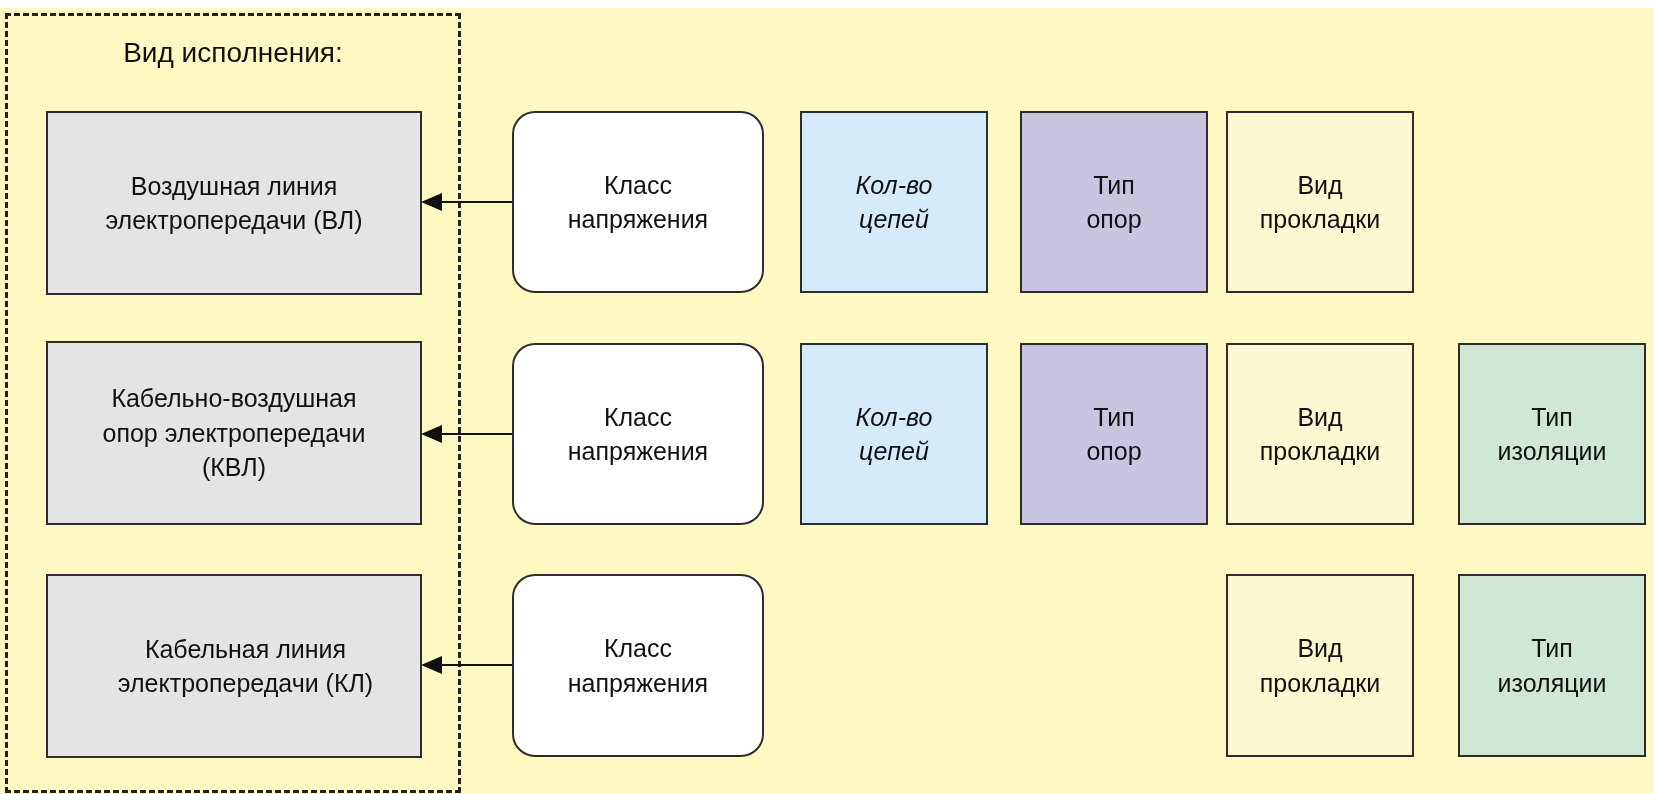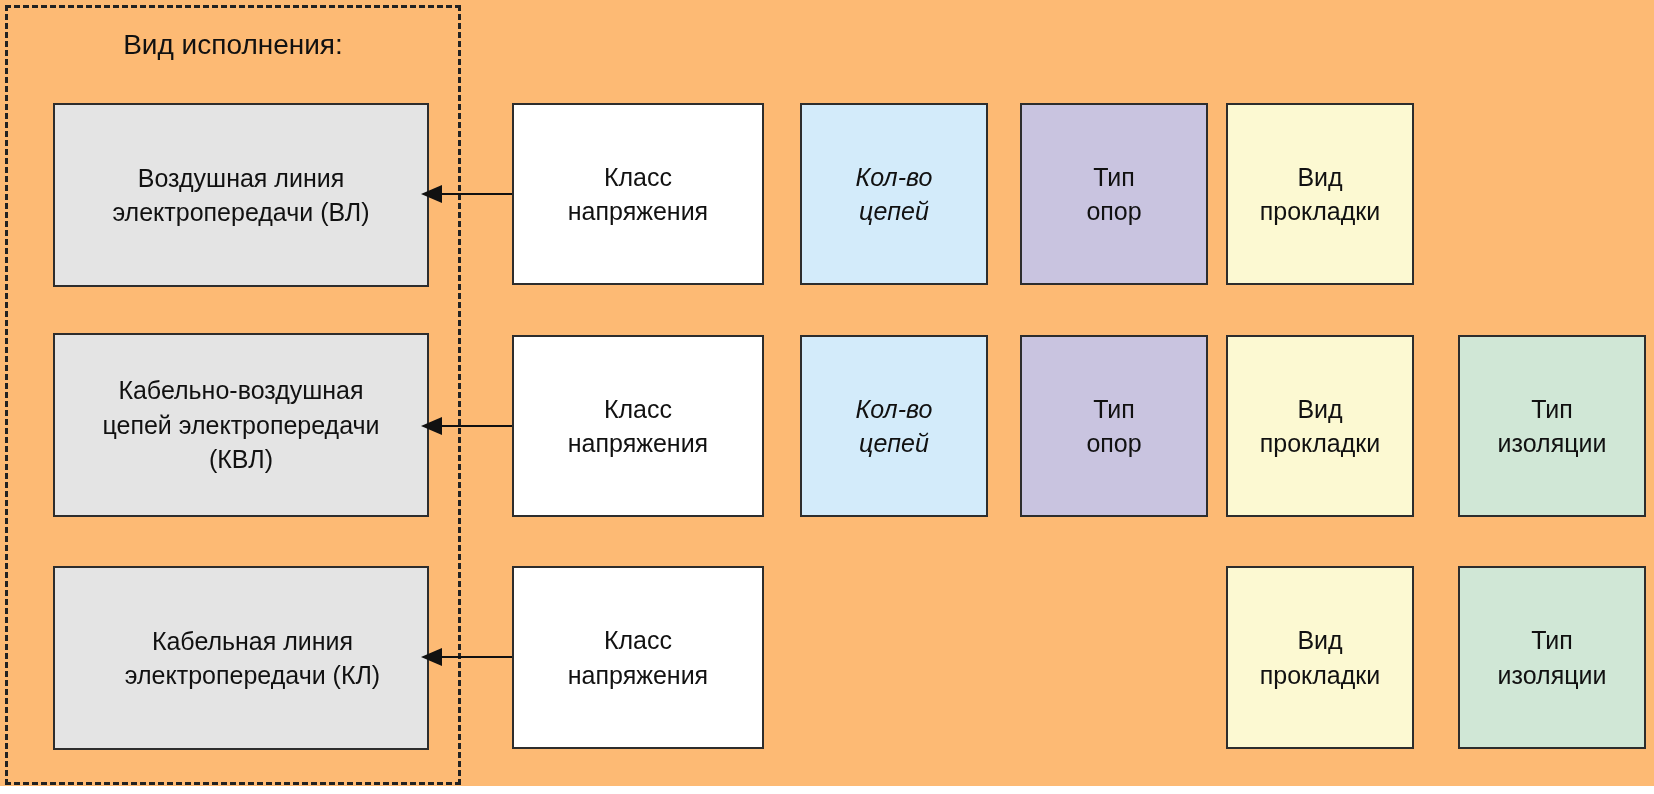--- a/index.html
+++ b/index.html
@@ -1,22 +1,23 @@
 <!DOCTYPE html>
 <html><head>
 <meta charset="utf-8">
 <style>
   html,body{margin:0;padding:0;background:#ffffff;}
   .canvas{
     position:relative;
     width:1654px;height:786px;
-    background:#fdba74;
+    background:#fef9c3;
     font-family:"Liberation Sans", sans-serif;
     color:#111111;
     overflow:hidden;
+    margin-top:8px;
   }
   .dashed-group{
     position:absolute;
     left:5px;top:5px;width:456px;height:780px;
     border:3px dashed #222222;
     box-sizing:border-box;
   }
   .legend-title{
     position:absolute;
     left:5px;top:30px;width:456px;
@@ -28,26 +29,26 @@
     position:absolute;
     box-sizing:border-box;
     border:2px solid #2d2d2d;
     display:flex;align-items:center;justify-content:center;
     text-align:center;
     font-size:25px;line-height:1.38;
     white-space:pre-line;
     padding:6px;
   }
   
-  .type-box{left:53px;width:376px;height:184px;background:#e4e4e4;}
+  .type-box{left:46px;width:376px;height:184px;background:#e4e4e4;}
   .t1{top:103px;}
   .t2{top:333px;}
   .t3{top:566px;padding-left:29px;}
   
-  .c1{left:512px;width:252px;background:#ffffff;}
+  .c1{left:512px;width:252px;background:#ffffff;border-radius:23px;}
   .c2{left:800px;width:188px;background:#d3ebfa;font-style:italic;}
   .c3{left:1020px;width:188px;background:#c9c4e0;}
   .c4{left:1226px;width:188px;background:#fcf9d2;}
   .c5{left:1458px;width:188px;background:#d0e7d6;}
   
   .r1{top:103px;height:182px;}
   .r2{top:335px;height:182px;}
   .r3{top:566px;height:183px;}
   
   .arrow-line{
@@ -68,21 +69,21 @@
 <body>
 
 <div class="canvas">
 
   <div class="dashed-group"></div>
   <div class="legend-title">Вид исполнения:</div>
 
   <div class="box type-box t1">Воздушная линия
 электропередачи (ВЛ)</div>
   <div class="box type-box t2">Кабельно-воздушная
-цепей электропередачи
+опор электропередачи
 (КВЛ)</div>
   <div class="box type-box t3">Кабельная линия
 электропередачи (КЛ)</div>
 
   <div class="arrow-line" style="top:193px;"></div>
   <div class="arrow-head" style="top:185px;"></div>
 
   <div class="arrow-line" style="top:425px;"></div>
   <div class="arrow-head" style="top:417px;"></div>
 

